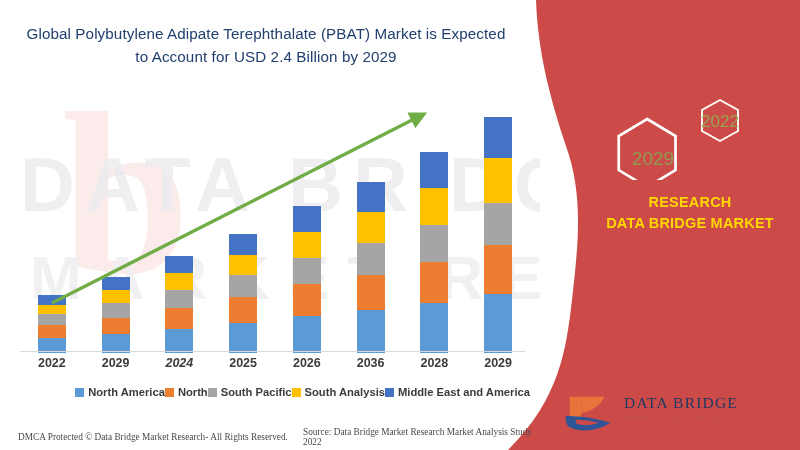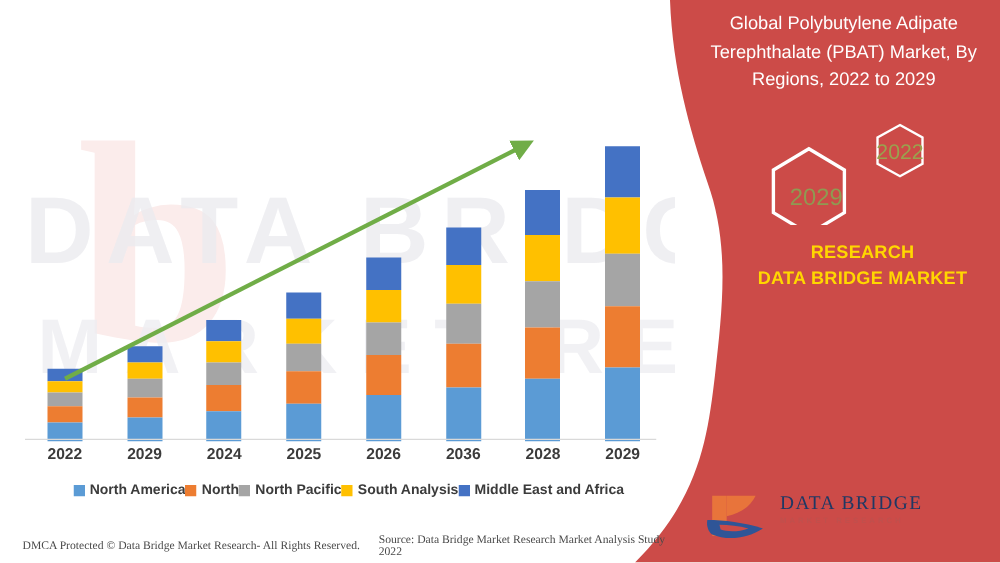--- a/index.html
+++ b/index.html
@@ -55,21 +55,21 @@
     position:absolute;top:0;width:60px;margin-left:-30px;text-align:center;
     font-size:12.5px;font-weight:700;color:#3b3b3b;
   }
 
   
   #arrow{position:absolute;left:20px;top:90px;width:510px;height:270px;pointer-events:none;}
 
   
   #legend{
     position:absolute;left:24px;top:386px;width:510px;
-    display:flex;align-items:center;justify-content:center;
+    display:flex;align-items:center;justify-content:flex-end;
     padding:0 4px;box-sizing:border-box;
   }
   .lg-item{display:flex;align-items:center;gap:4px;}
   .lg-sw{width:9px;height:9px;display:block;flex:0 0 auto;}
   .lg-tx{font-size:11.2px;font-weight:700;color:#3b3b3b;white-space:nowrap;}
 
   
   #footer{
     position:absolute;left:18px;top:428px;width:520px;height:18px;
     display:flex;align-items:center;
@@ -119,20 +119,21 @@
                C552,104 538,56 536,0 Z" fill="#CC4B48"></path>
     </svg>
   </div>
 
   <div id="watermark">
     <div id="wm-mark">b</div>
     <div id="wm-text">DATA BRIDGE</div>
     <div id="wm-text2">MARKET RESEARCH</div>
   </div>
 
+  <div id="chart-title">Global Polybutylene Adipate Terephthalate (PBAT) Market is Expected to Account for USD 2.4 Billion by 2029</div>
 
   <div id="plot">
       <div class="bar" style="left: 17.875px;">
         <span class="seg" style="height: 9.29134px; background: rgb(68, 114, 196);"></span>
         <span class="seg" style="height: 9.29134px; background: rgb(255, 192, 0);"></span>
         <span class="seg" style="height: 11.1496px; background: rgb(165, 165, 165);"></span>
         <span class="seg" style="height: 13.0079px; background: rgb(237, 125, 49);"></span>
         <span class="seg" style="height: 14.8661px; background: rgb(91, 155, 213);"></span>
       </div>
       <div class="bar" style="left: 81.625px;">
@@ -182,21 +183,21 @@
         <span class="seg" style="height: 44.5984px; background: rgb(255, 192, 0);"></span>
         <span class="seg" style="height: 42.7402px; background: rgb(165, 165, 165);"></span>
         <span class="seg" style="height: 48.315px; background: rgb(237, 125, 49);"></span>
         <span class="seg" style="height: 59.4646px; background: rgb(91, 155, 213);"></span>
       </div>
     </div>
   <div id="baseline"></div>
   <div class="xlabels" id="xlabels">
       <div class="xlab" style="left: 31.875px;">2022</div>
       <div class="xlab" style="left: 95.625px;">2029</div>
-      <div class="xlab" style="left: 159.375px;">2024</div>
+      <div class="xlab" style="left: 159.375px; font-style: italic;">2024</div>
       <div class="xlab" style="left: 223.125px;">2025</div>
       <div class="xlab" style="left: 286.875px;">2026</div>
       <div class="xlab" style="left: 350.625px;">2036</div>
       <div class="xlab" style="left: 414.375px;">2028</div>
       <div class="xlab" style="left: 478.125px;">2029</div>
     </div>
 
   <svg id="arrow" viewBox="0 0 510 270" xmlns="http://www.w3.org/2000/svg">
     <defs>
       <marker id="ah" markerWidth="5.2" markerHeight="5.2" refX="2.2" refY="2.6" orient="auto">
@@ -210,38 +211,37 @@
       <div class="lg-item">
         <span class="lg-sw" style="background: rgb(91, 155, 213);"></span>
         <span class="lg-tx">North America</span>
       </div>
       <div class="lg-item">
         <span class="lg-sw" style="background: rgb(237, 125, 49);"></span>
         <span class="lg-tx">North</span>
       </div>
       <div class="lg-item">
         <span class="lg-sw" style="background: rgb(165, 165, 165);"></span>
-        <span class="lg-tx">North Pacific</span>
+        <span class="lg-tx">South Pacific</span>
       </div>
       <div class="lg-item">
         <span class="lg-sw" style="background: rgb(255, 192, 0);"></span>
         <span class="lg-tx">South Analysis</span>
       </div>
       <div class="lg-item">
         <span class="lg-sw" style="background: rgb(68, 114, 196);"></span>
-        <span class="lg-tx">Middle East and Africa</span>
+        <span class="lg-tx">Middle East and America</span>
       </div>
     </div>
 
   <div id="footer">
     <div id="foot-left">DMCA Protected © Data Bridge Market Research- All Rights Reserved.</div>
     <div id="foot-right">Source: Data Bridge Market Research Market Analysis Study 2022</div>
   </div>
 
-  <div id="panel-title">Global Polybutylene Adipate Terephthalate (PBAT) Market, By Regions, 2022 to 2029</div>
 
   <div id="hexes">
     <svg viewBox="0 0 180 88" xmlns="http://www.w3.org/2000/svg" style="display:block;width:180px;height:88px;">
       <polygon points="56,33 76,45 76,69 56,81 36,69 36,45" transform="scale(1.42) translate(-20,-14)" fill="none" stroke="#ffffff" stroke-width="1.9"></polygon>
       <polygon points="124,8 142,18 142,39 124,49 106,39 106,18" fill="none" stroke="#ffffff" stroke-width="1.9"></polygon>
     </svg>
     <div class="hex-label" id="hex-2029-label">2029</div>
     <div class="hex-label" id="hex-2022-label">2022</div>
   </div>
 

